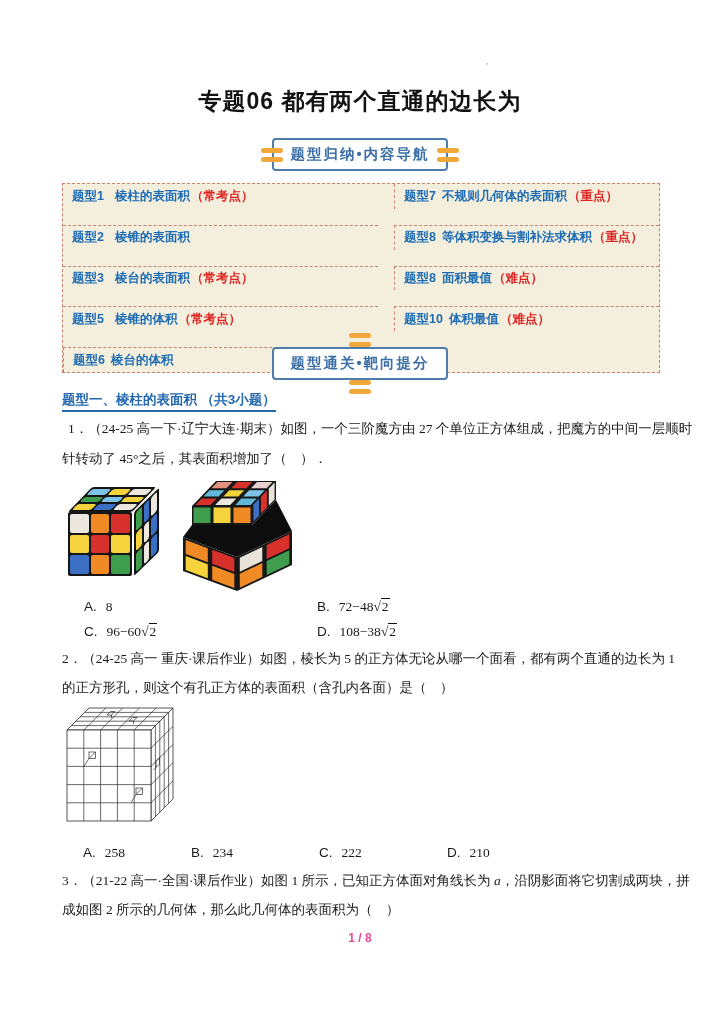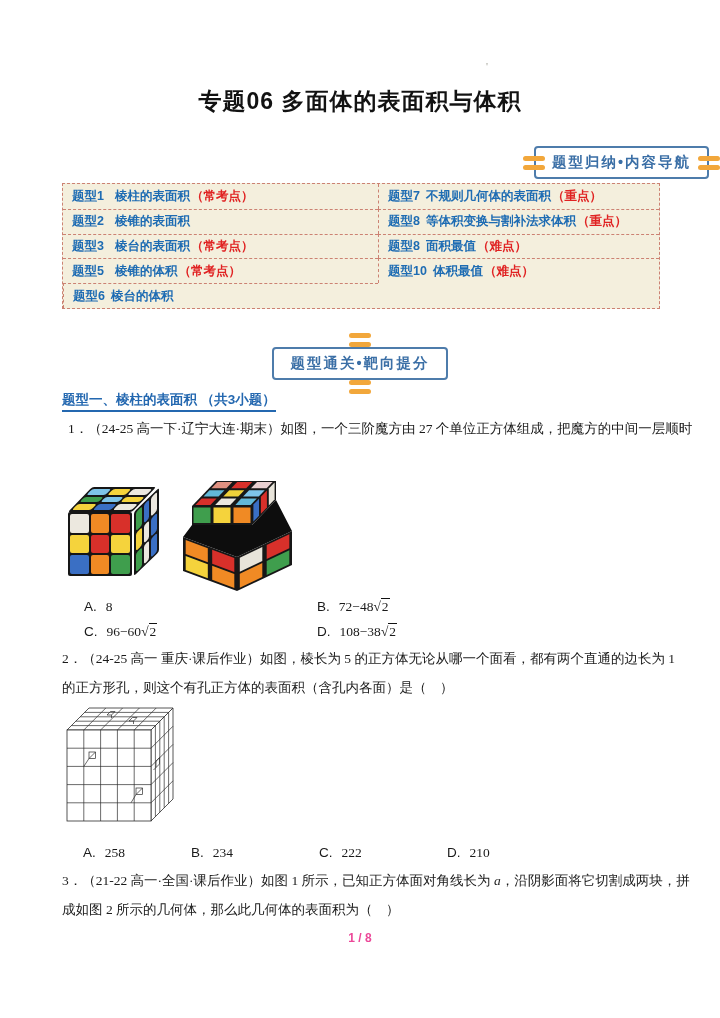--- a/index.html
+++ b/index.html
@@ -24,31 +24,31 @@
   
   .banner { left:0; width:720px; display:flex; justify-content:center; align-items:center; }
   .banner .bars { display:flex; flex-direction:column; gap:4px; z-index:2; }
   .banner .bar { width:22px; height:5px; background:#f2a73b; border-radius:2.5px; }
   .banner .bbox {
     margin:0 -11px; z-index:1; background:#fff;
     border:2px solid #4e7cab; border-radius:4px; padding:5px 16px;
     font-family:"Liberation Sans", sans-serif; font-weight:bold;
     font-size:14.5px; color:#3b6fa6; letter-spacing:2px;
   }
-  #banner-nav  { top:146px;justify-content:flex-end; }
+  #banner-nav  { top:138px; }
   #banner-pass { top:333px;flex-direction:column; }
 
   
   .topic-table {
     left:62px; top:183px; width:598px;
     background:#f4efdd;
     border:1px dashed #cc8273;
     display:grid; grid-template-columns:315px 1fr;
     grid-template-rows:repeat(5, 24.8px); grid-auto-flow:column;
-    font-family:"Liberation Sans", sans-serif; font-weight:bold; font-size:12.5px;
+    font-family:"Liberation Sans", sans-serif; font-weight:bold; font-size:12.5px;gap:16px;
   }
   .tcell { display:flex; align-items:center; padding-left:9px; border-top:1px dashed #cc8273; overflow:hidden; white-space:nowrap; }
   .tcell:nth-child(5n+1) { border-top:none; }
   .tcell.rightcol { border-left:1px dashed #cc8273; }
   .tnum   { color:#1e6cb3; margin-right:11px; }
   .rightcol .tnum { margin-right:6px; }
   .tlabel { color:#1e6cb3; }
   .ttag   { color:#e02222; margin-left:1px; }
 
   
@@ -92,21 +92,21 @@
     font-family:"Liberation Sans", sans-serif; font-weight:bold; font-size:12px; color:#ec4899;
   }
 </style>
 </head>
 <body>
 
 <div id="page">
 
   <div class="abs corner-mark">'</div>
 
-  <div class="abs doc-title">专题06 多面体的表面积与体积</div>
+  <div class="abs doc-title">专题06 都有两个直通的边长为</div>
 
   <div class="abs banner" id="banner-nav">
     <div class="bars">
         <div class="bar"></div>
         <div class="bar"></div>
       </div>
     <div class="bbox">题型归纳•内容导航</div>
     <div class="bars">
         <div class="bar"></div>
         <div class="bar"></div>
@@ -169,20 +169,21 @@
     <div class="bbox">题型通关•靶向提分</div>
     <div class="bars">
         <div class="bar"></div>
         <div class="bar"></div>
       </div>
   </div>
 
   <div class="abs section-heading">题型一、棱柱的表面积 （共3小题）</div>
 
   <div class="abs qline" style="left:68px; top:420px;">1．（24-25 高一下·辽宁大连·期末）如图，一个三阶魔方由 27 个单位正方体组成，把魔方的中间一层顺时</div>
+  <div class="abs qline" style="left:62px; top:450px;">针转动了 45°之后，其表面积增加了（　）．</div>
 
   <div class="abs" id="cube1">
     <div class="face topf">
         <div style="background: rgb(126, 196, 232);"></div>
         <div style="background: rgb(245, 211, 60);"></div>
         <div style="background: rgb(236, 232, 223);"></div>
         <div style="background: rgb(63, 158, 77);"></div>
         <div style="background: rgb(126, 196, 232);"></div>
         <div style="background: rgb(245, 211, 60);"></div>
         <div style="background: rgb(245, 211, 60);"></div>

